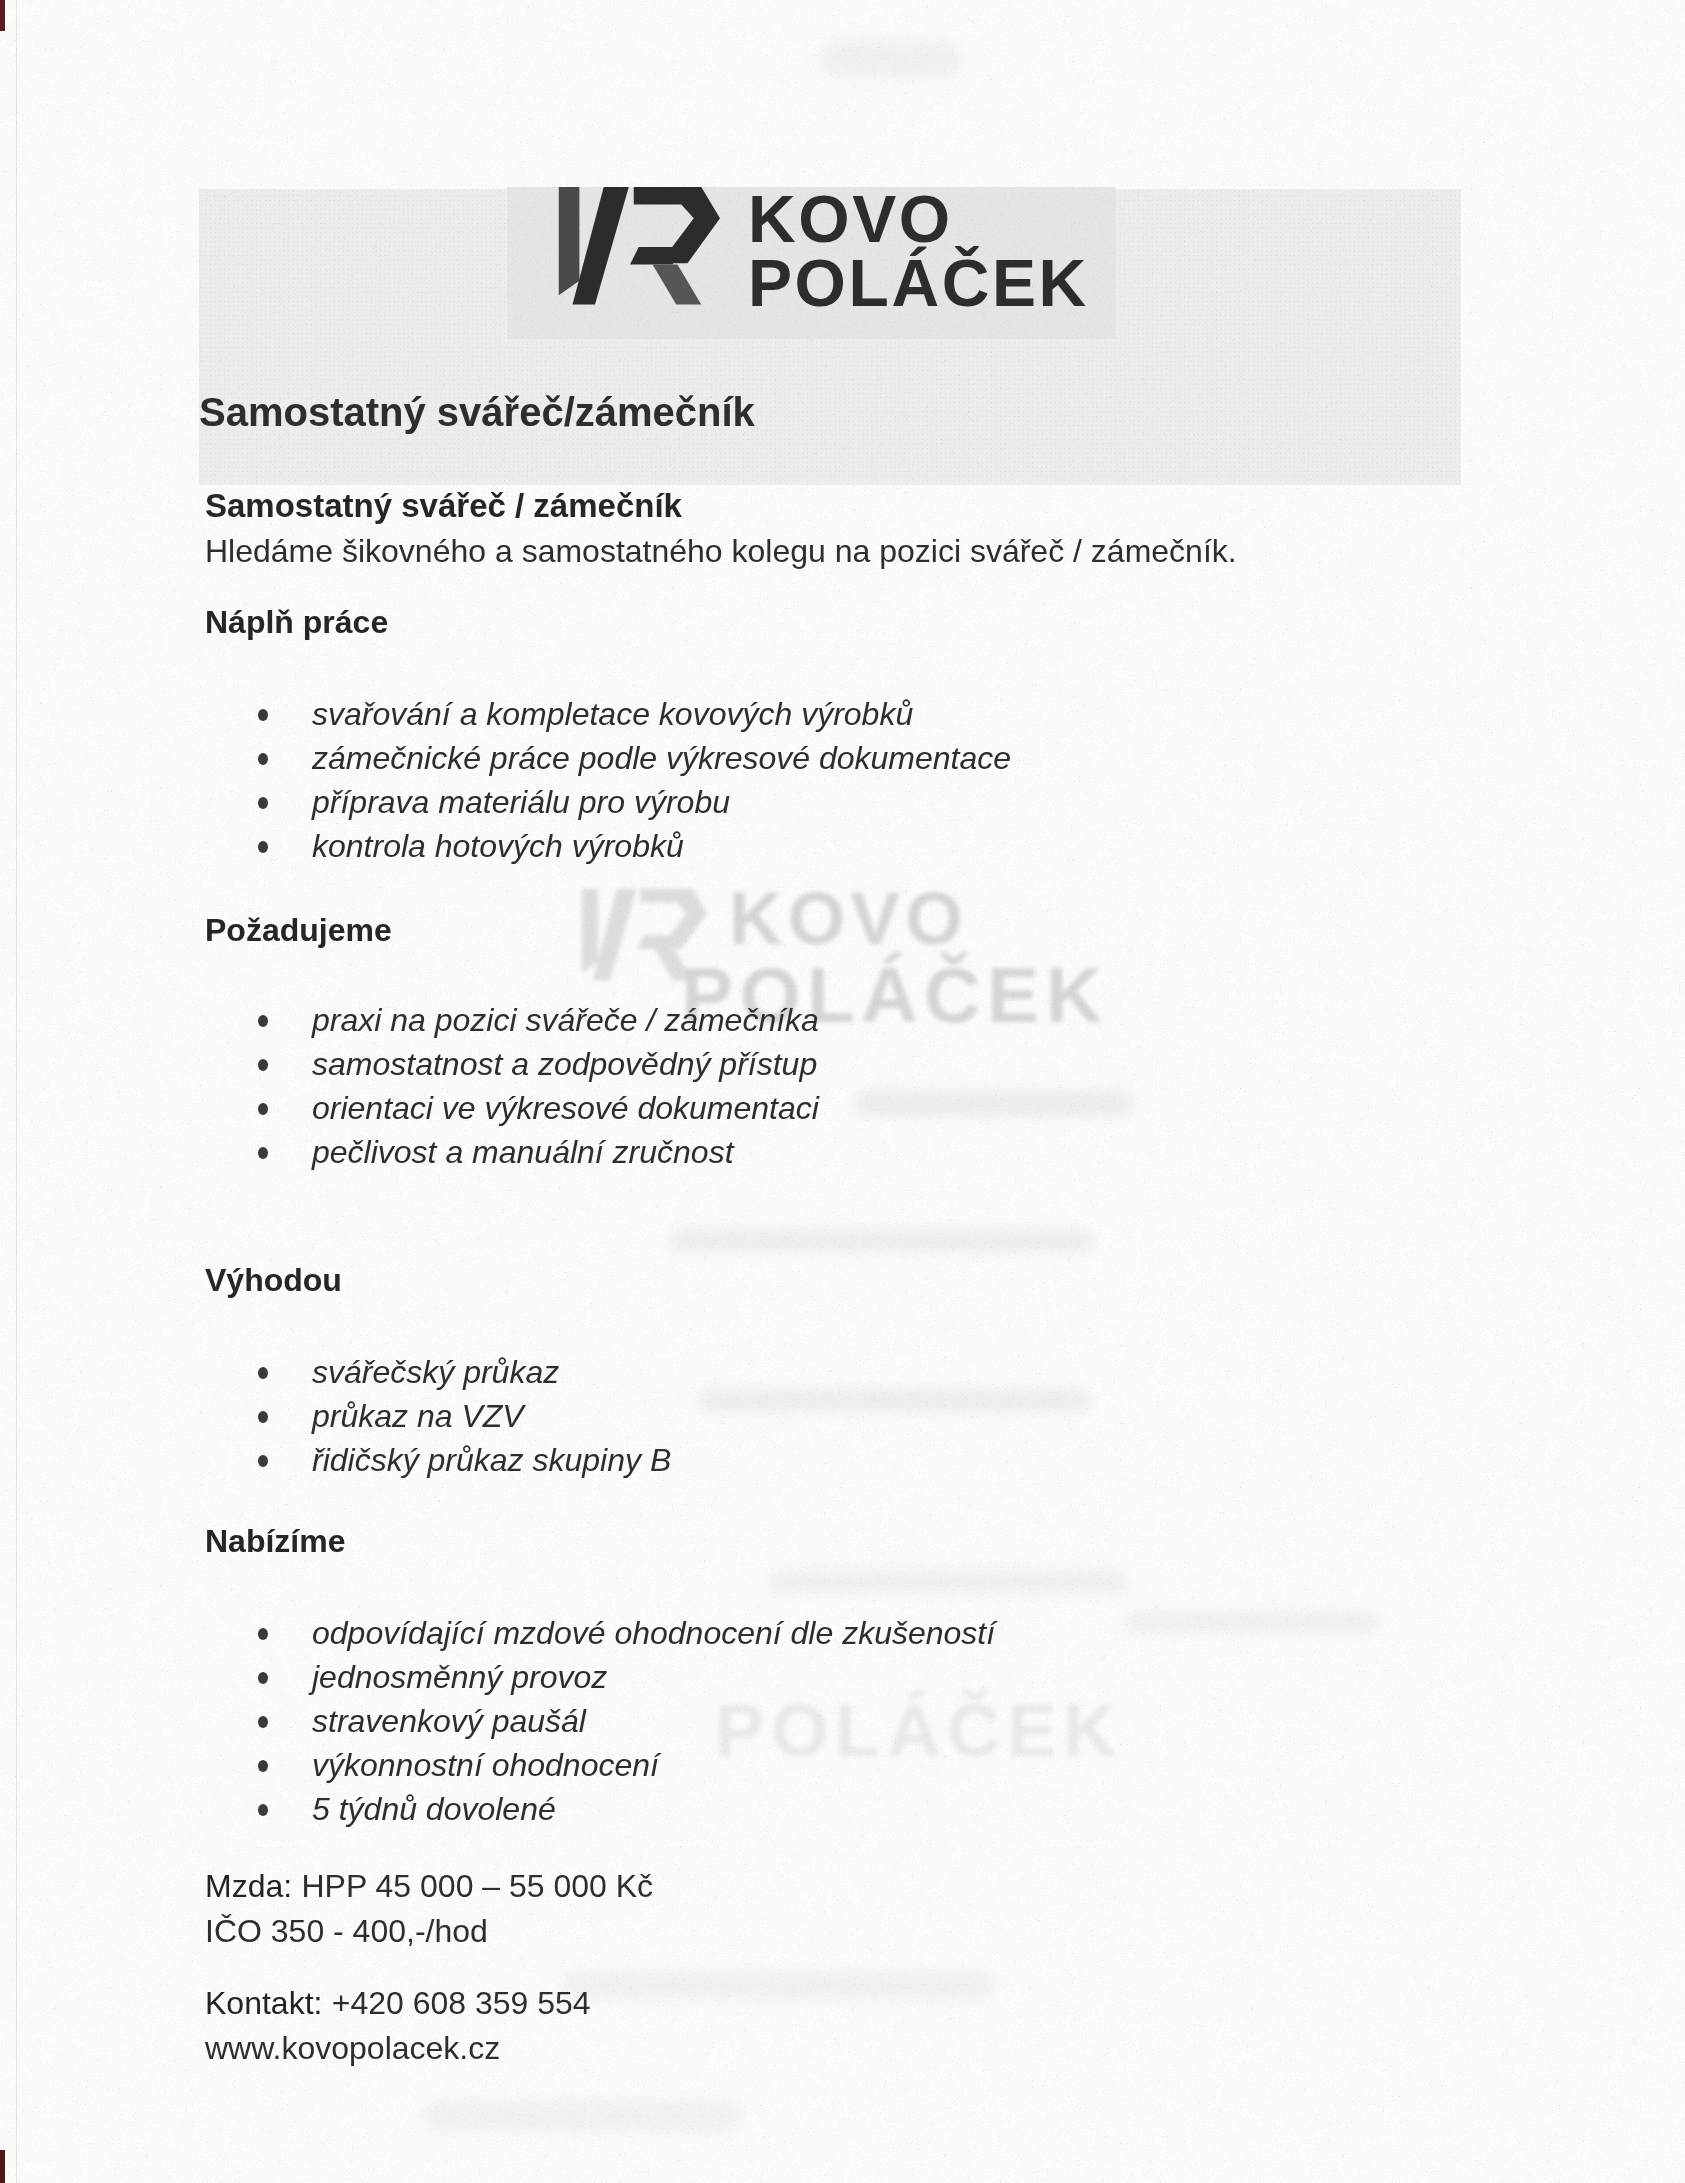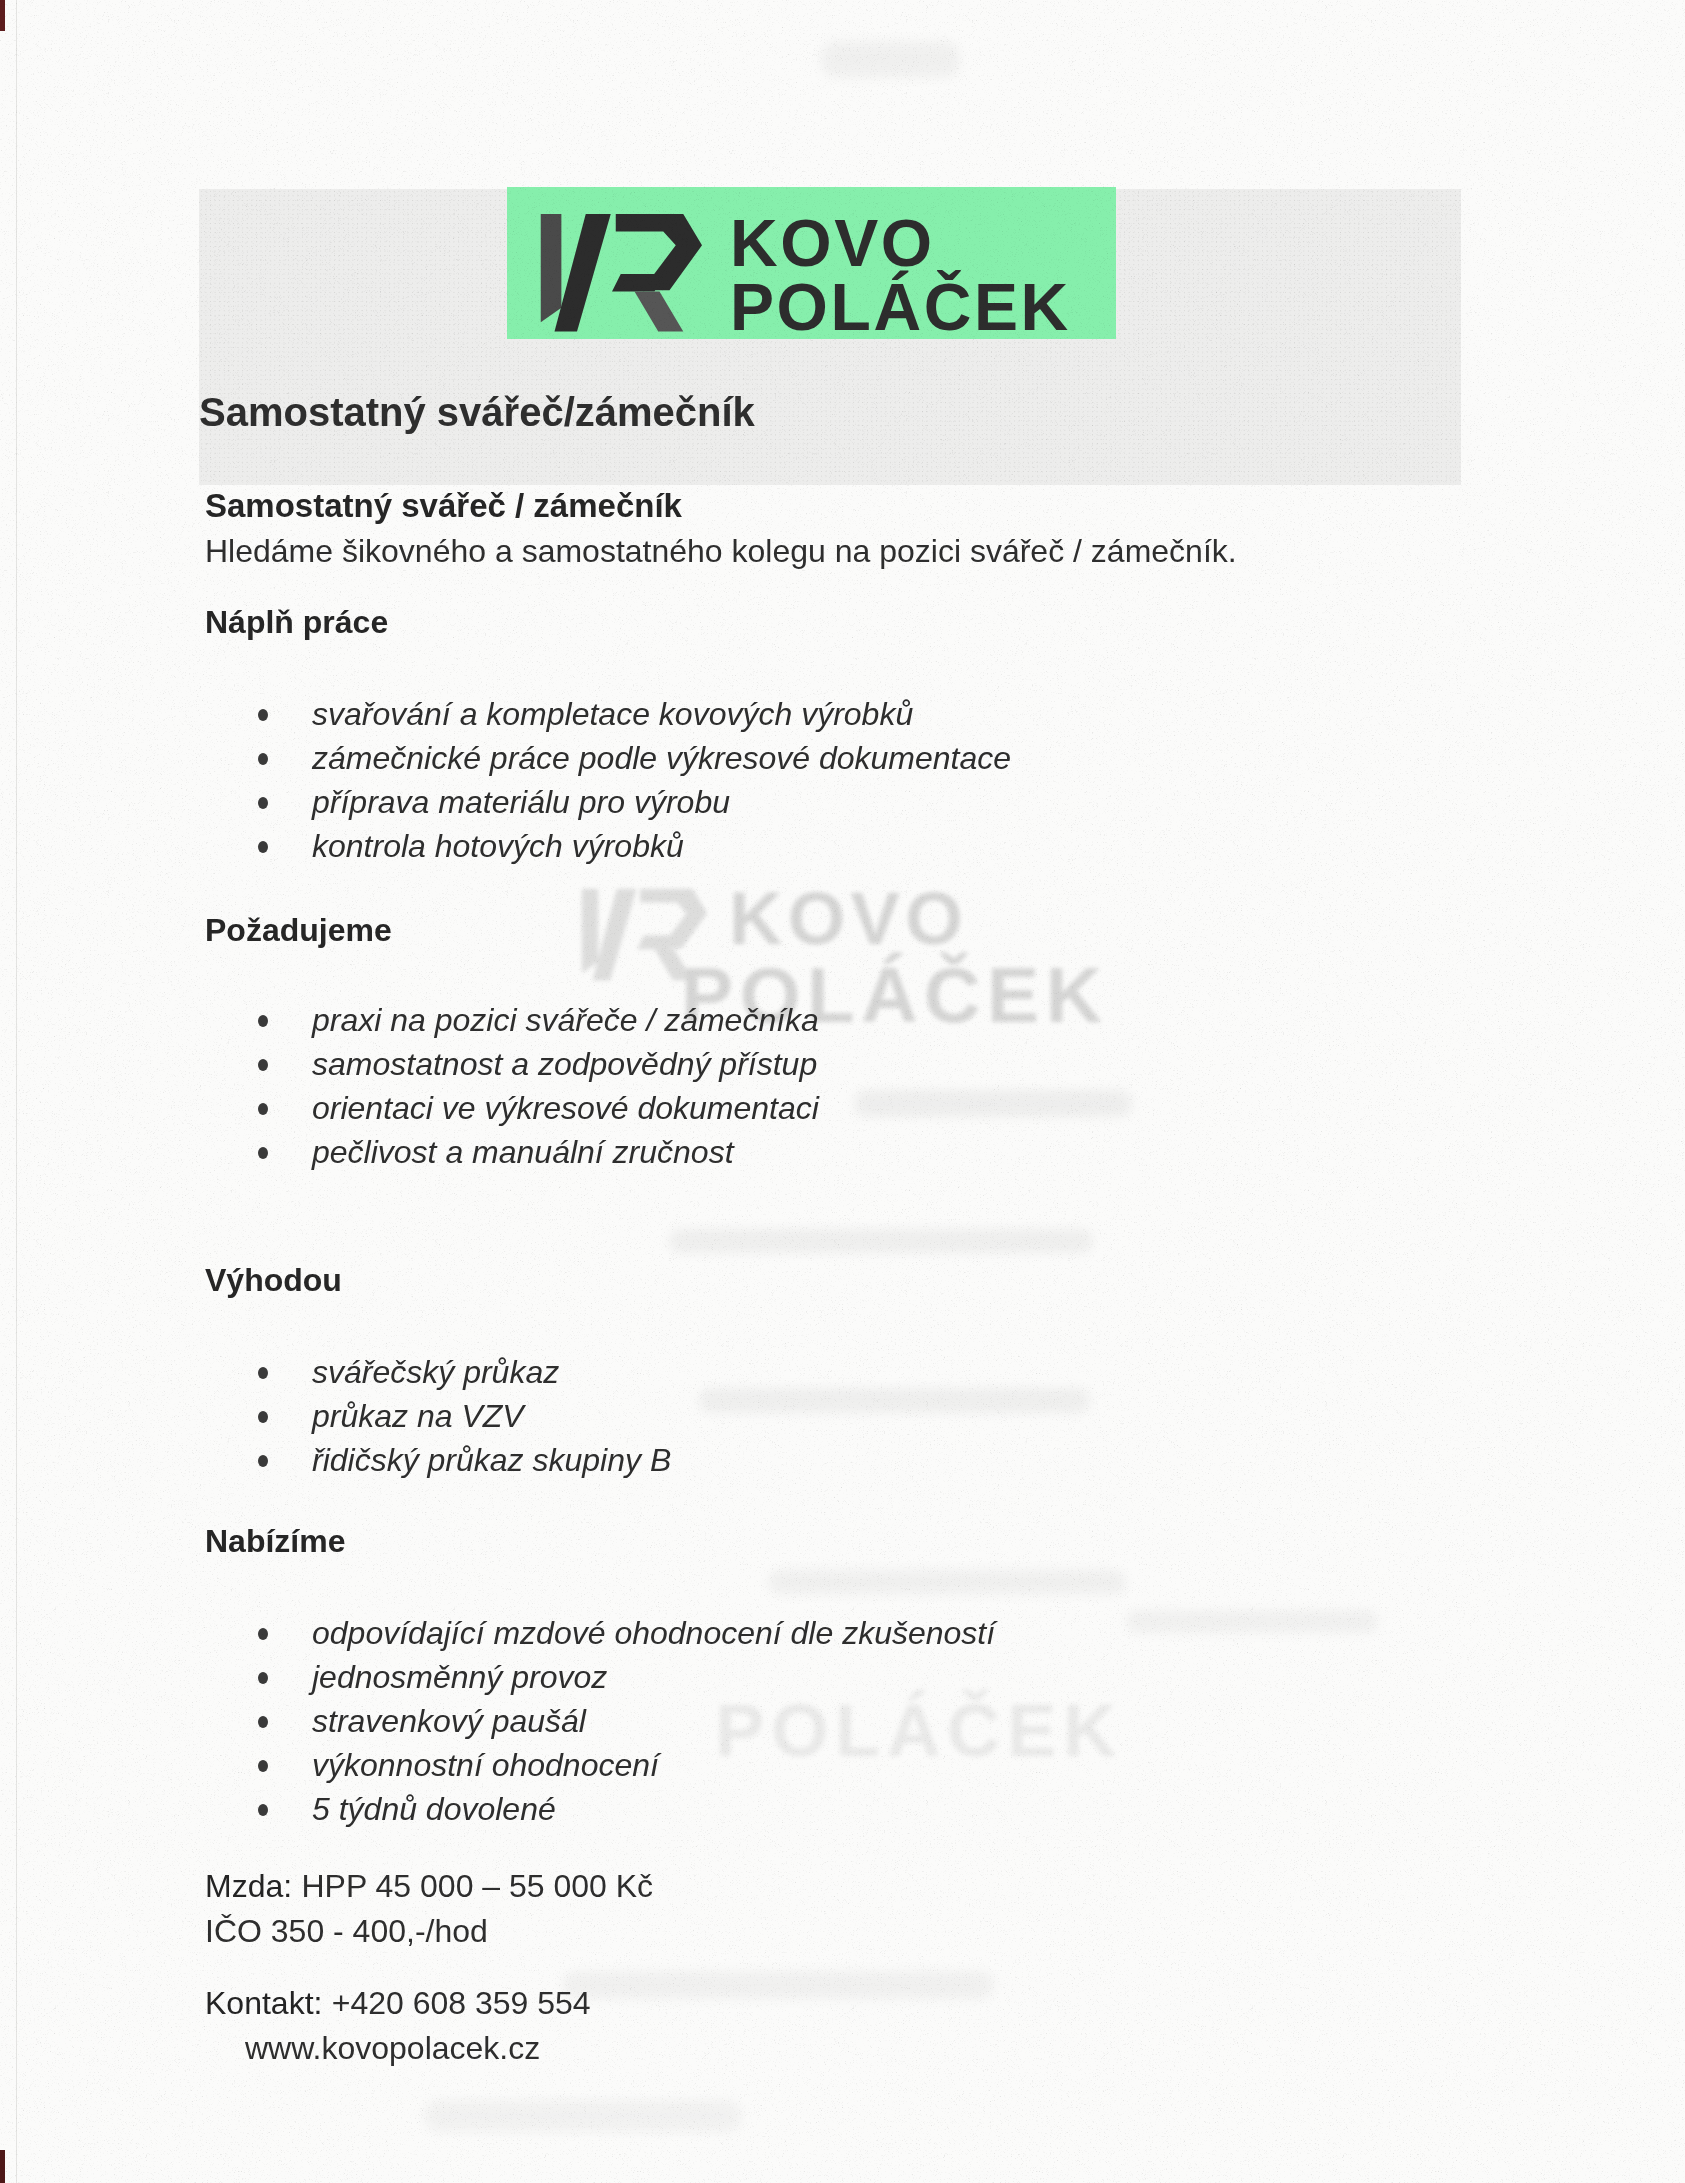--- a/index.html
+++ b/index.html
@@ -21,22 +21,22 @@
   
   .band{
     position:absolute;left:199px;top:189px;width:1262px;height:296px;
     background-color:#ededec;
     background-image:radial-gradient(#d7d7d5 0.7px, rgba(0,0,0,0) 0.9px);
     background-size:4.6px 4.6px;
   }
   
   .logo-box{
     position:absolute;left:507px;top:187px;width:609px;height:152px;
-    background:#86efac;display:flex;align-items:flex-end;gap:25px;
-    padding-left:32px;box-sizing:border-box;
+    background:#e5e5e5;display:flex;align-items:flex-start;gap:25px;
+    padding-left:50px;box-sizing:border-box;
   }
   .logo-mark{flex:0 0 auto;}
   .logo-text{display:flex;flex-direction:column;}
   .logo-text span{
     font-weight:bold;font-size:66px;line-height:64px;letter-spacing:2.6px;
     color:#2d2d2d;transform:scaleY(1.02);transform-origin:left center;
     white-space:nowrap;
   }
   .doc-title{
     position:absolute;left:199px;top:390px;width:1262px;
@@ -153,21 +153,21 @@
   </ul>
 
   <div class="contact-line" style="top:1869px;">
     <b>Mzda:</b><span>HPP 45 000 – 55 000 Kč</span>
   </div>
   <div class="contact-line" style="top:1914px;">IČO 350 - 400,-/hod</div>
 
   <div class="contact-line" style="top:1986px;">
     <b>Kontakt:</b><span>+420 608 359 554</span>
   </div>
-  <div class="contact-line" style="top:2031px;margin-left:40px;">www.kovopolacek.cz</div>
+  <div class="contact-line" style="top:2031px;">www.kovopolacek.cz</div>
 
   <svg class="noise-overlay" width="1685" height="2183" viewBox="0 0 2544 3296">
     <filter id="grain">
       <feTurbulence type="fractalNoise" baseFrequency="0.85" numOctaves="2" stitchTiles="stitch"></feTurbulence>
       <feColorMatrix type="matrix" values="0 0 0 0 0  0 0 0 0 0  0 0 0 0 0  0.55 0.55 0.55 0 -0.9"></feColorMatrix>
     </filter>
     <rect width="100%" height="100%" filter="url(#grain)" opacity="0.5"></rect>
   </svg>
 
 </div>

